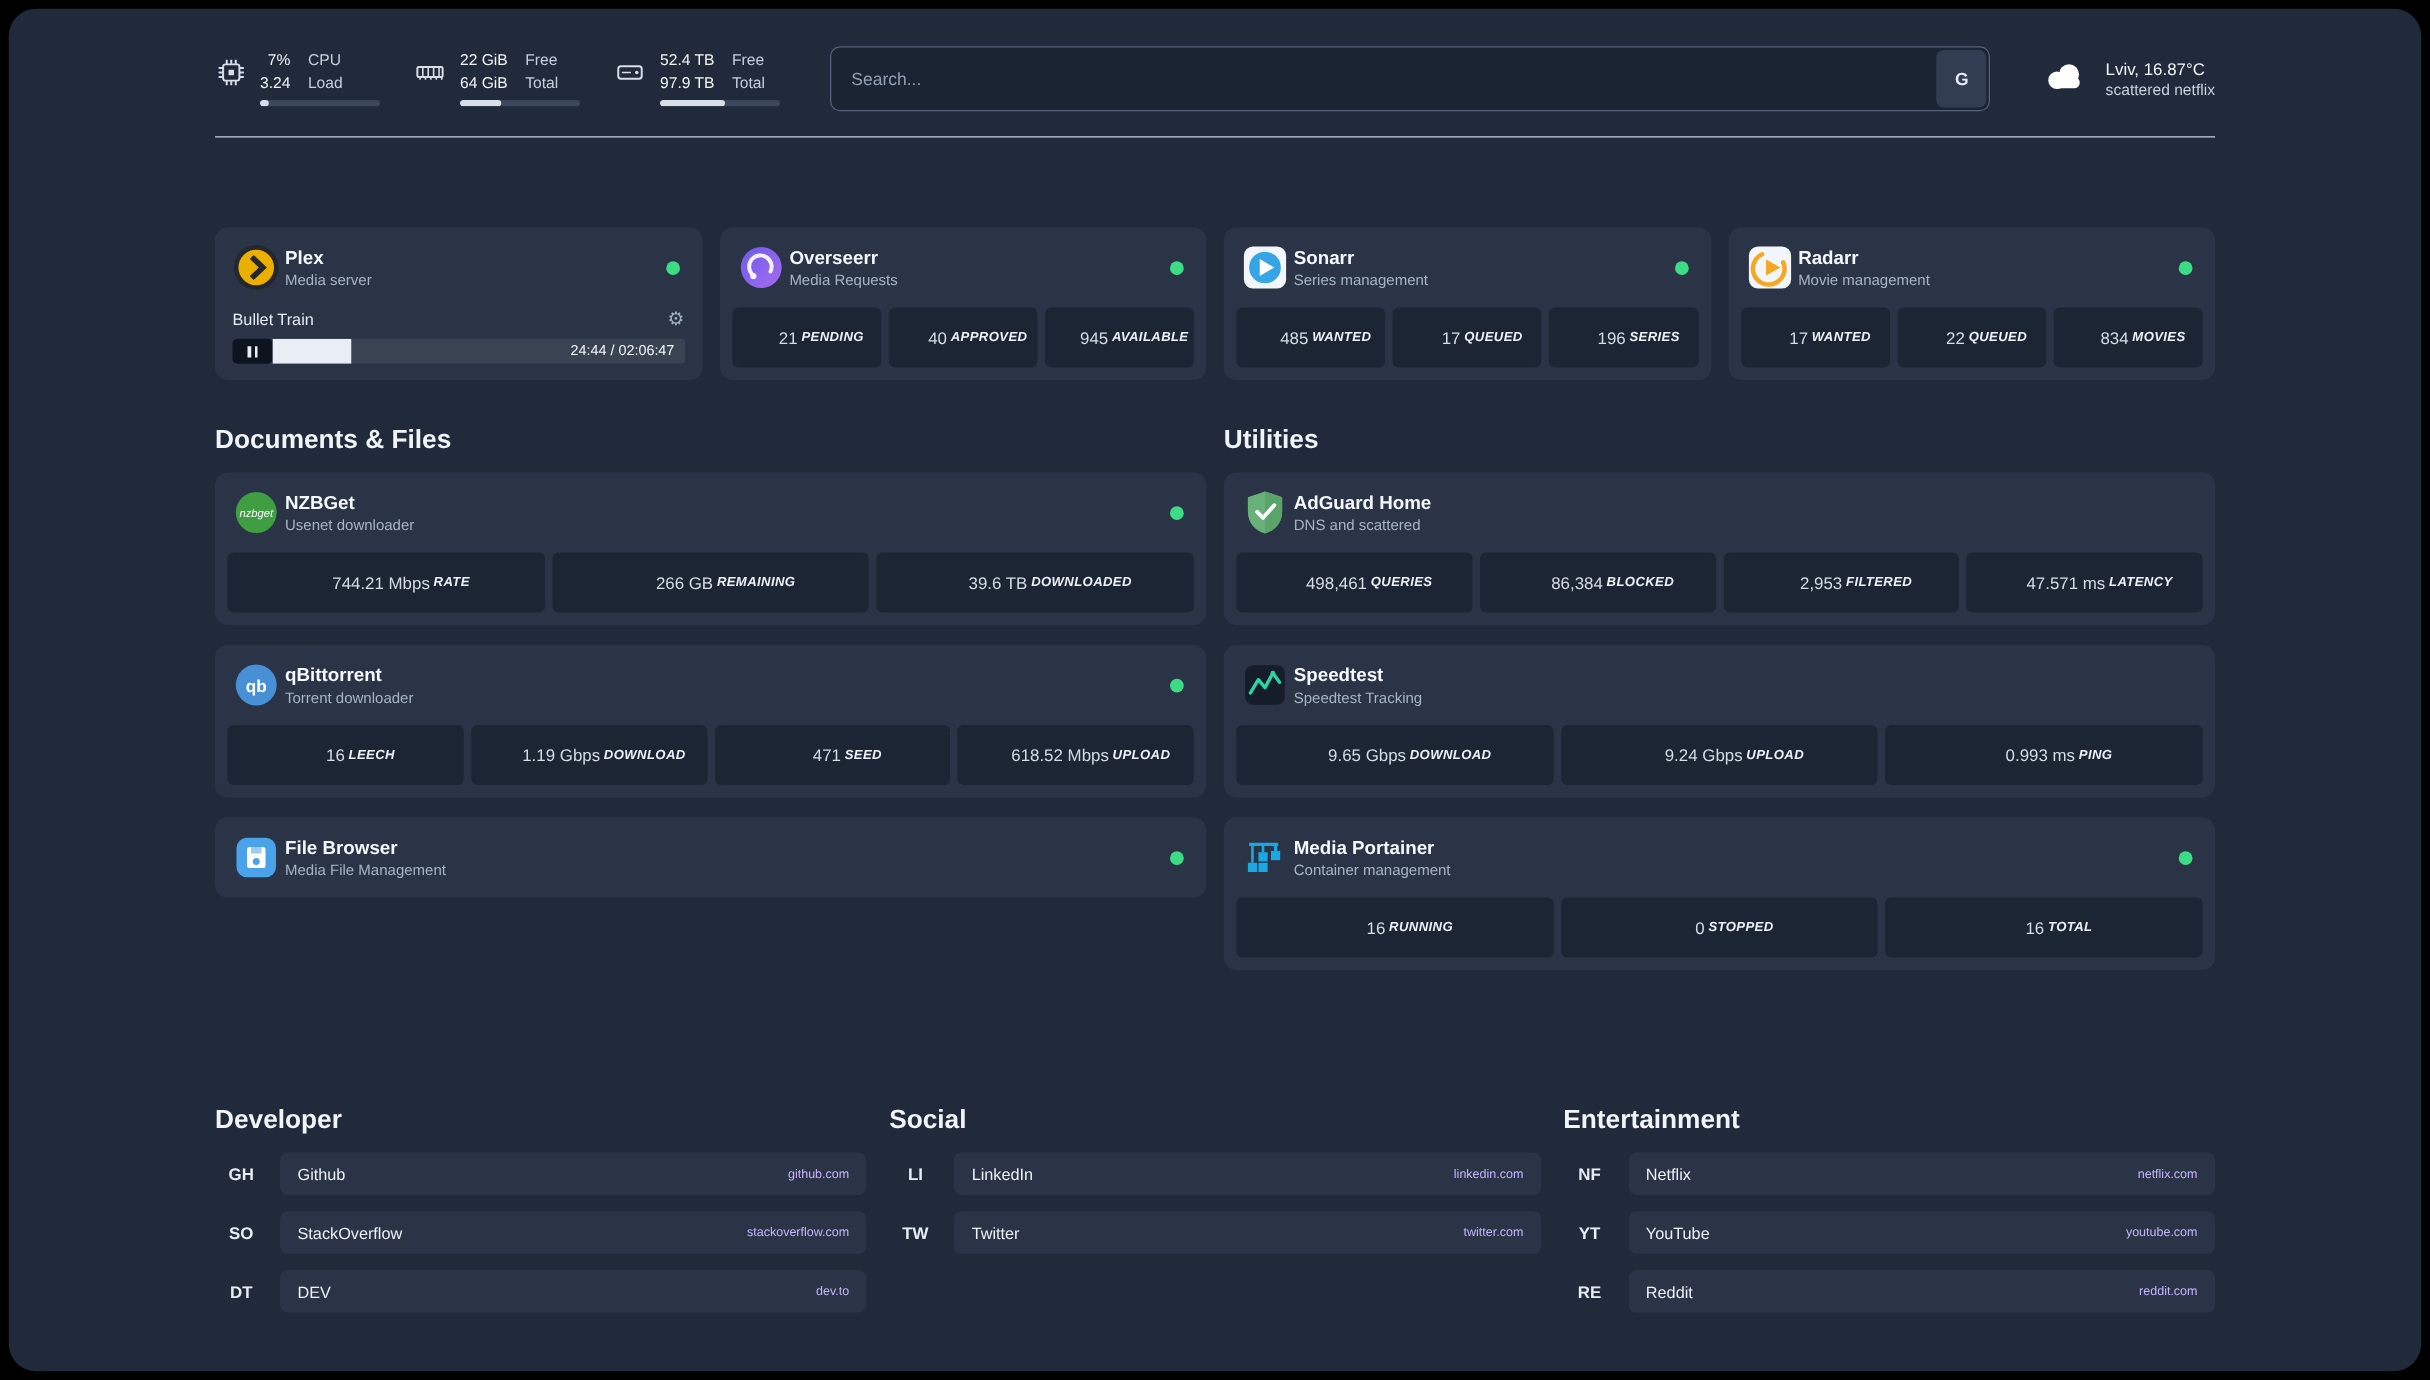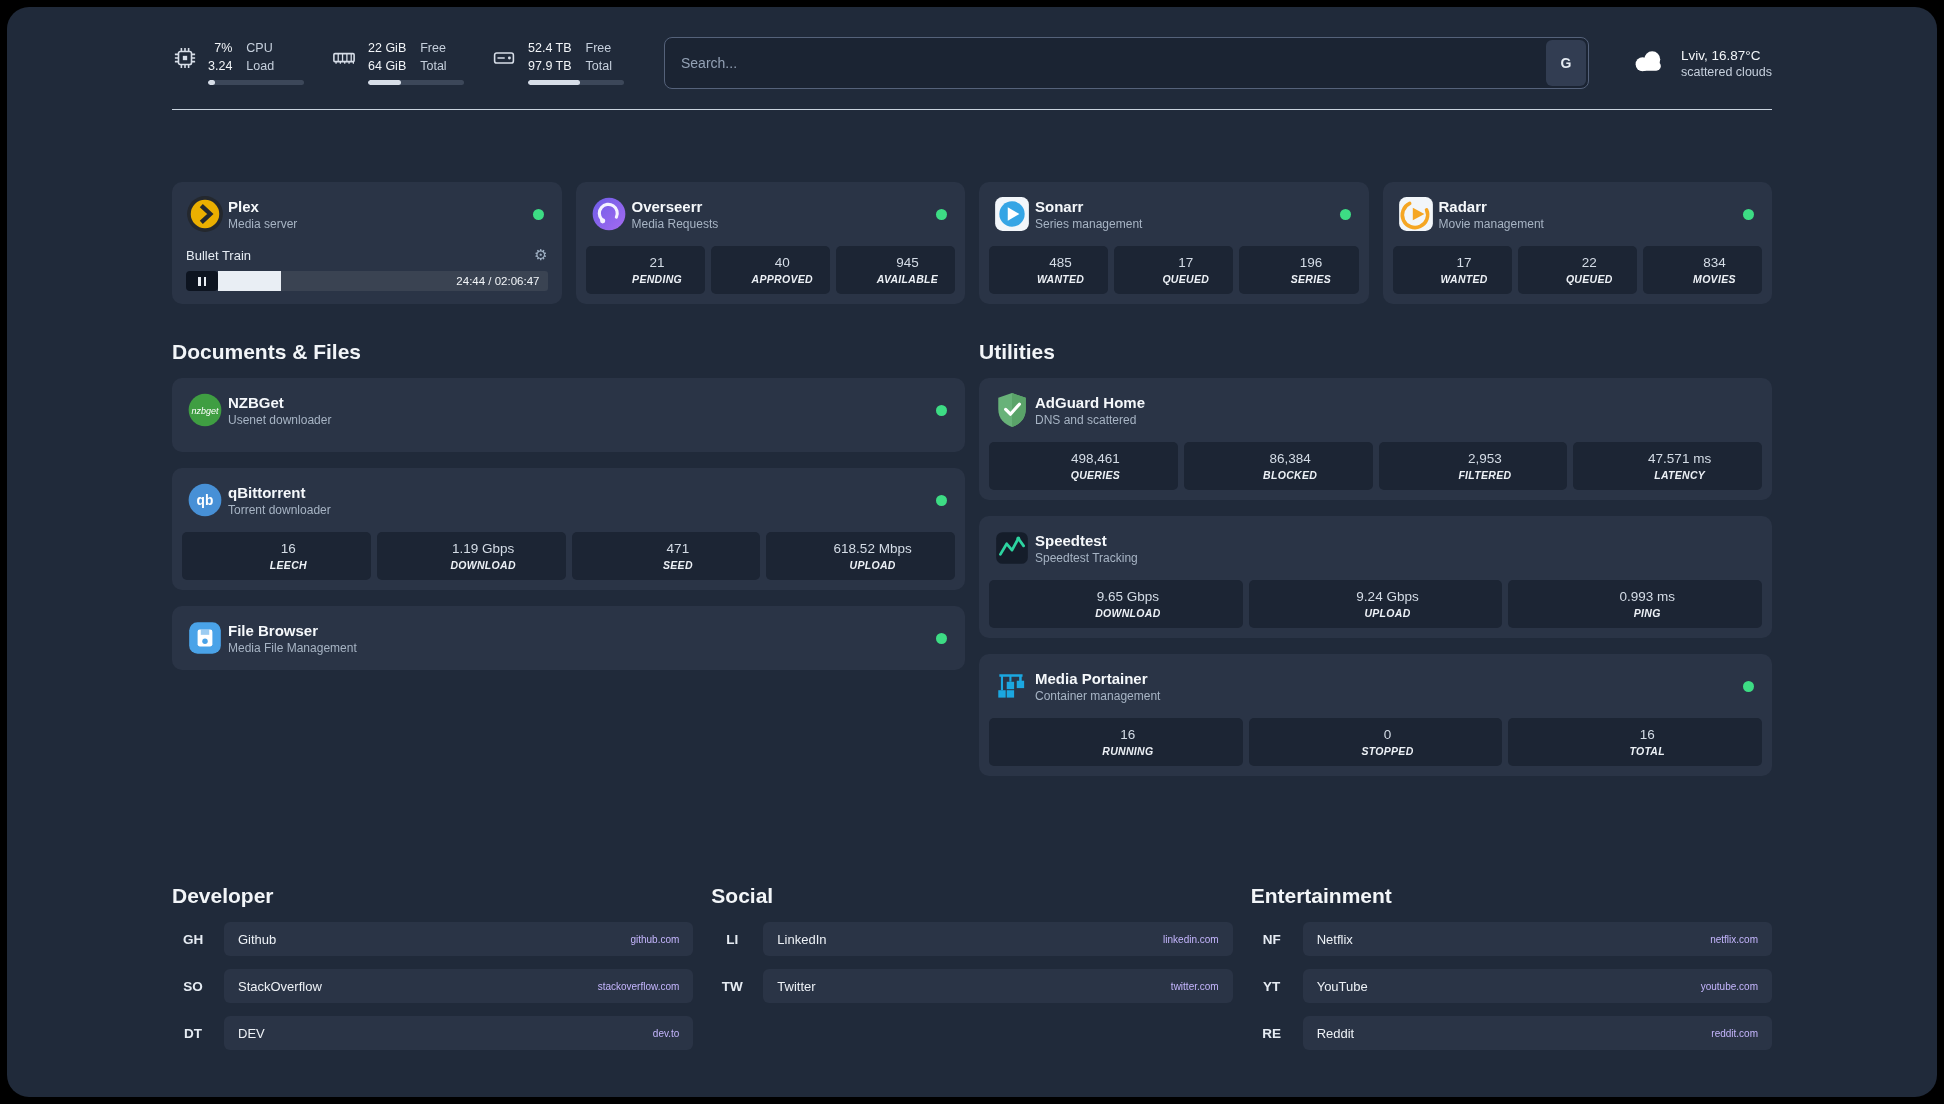--- a/index.html
+++ b/index.html
@@ -44,21 +44,21 @@
   
   .card{background:#2A3446;border-radius:10px;padding-bottom:10px;}
   .card.slim{padding-bottom:0;}
   .card-head{display:flex;align-items:center;gap:4px;padding:13px 14px;}
   .app-icon{width:38px;height:38px;display:flex;align-items:center;justify-content:center;flex:0 0 auto;}
   .app-names{display:flex;flex-direction:column;gap:2px;min-width:0;}
   .app-name{font-size:15px;font-weight:700;color:#F5F8FB;}
   .app-sub{font-size:12px;color:#A7B4C4;}
   .dot{width:11px;height:11px;border-radius:50%;background:#3DDC84;margin-left:auto;margin-right:4px;flex:0 0 auto;}
   .stats{display:flex;gap:6px;padding:0 10px;}
-  .stat-box{flex:1;background:#1C2534;border-radius:5px;height:48px;display:flex;flex-direction:column;
+  .stat-box{flex:1;background:#1C2534;border-radius:5px;height:48px;display:flex;
     align-items:center;justify-content:center;gap:3px;padding-left:24px;}
   .stat-value{font-size:13.5px;color:#D4DCE6;}
   .stat-label{font-size:10.5px;font-weight:700;letter-spacing:.3px;color:#EDF1F6;font-style:italic;}
 
   
   .player{padding:0 14px;}
   .player-top{display:flex;align-items:center;justify-content:space-between;font-size:13px;color:#E6ECF3;margin-bottom:7px;}
   .gear{color:#9FB0C3;font-size:15px;cursor:pointer;}
   .player-bar{position:relative;display:flex;align-items:center;height:20px;}
   .pause{width:32px;height:20px;background:#0D1420;border:none;border-radius:4px;display:flex;align-items:center;
@@ -166,21 +166,21 @@
     <div class="weather">
       <span>
         <svg width="40" height="30" viewBox="0 0 36 28" fill="#FFFFFF">
           <circle cx="12" cy="17" r="6.5"></circle>
               <circle cx="21" cy="12.5" r="7.5"></circle>
               <rect x="8" y="14.5" width="21" height="8.5" rx="4.2"></rect>
         </svg>
       </span>
       <div class="weather-text">
         <span class="weather-loc">Lviv, 16.87°C</span>
-        <span class="weather-cond">scattered clouds</span>
+        <span class="weather-cond">scattered netflix</span>
       </div>
     </div>
   </header>
 
   <div class="divider"></div>
 
   <main class="content">
 
     <section class="media-section">
       <div class="grid4">
@@ -331,20 +331,34 @@
                 <circle cx="18" cy="18" r="15.5" fill="#3F9E42"></circle>
                 <text x="18" y="21.5" text-anchor="middle" font-size="8.5" font-style="italic" font-family="Liberation Sans,sans-serif" fill="#FFFFFF">nzbget</text>
               </svg>
             </span>
             <div class="app-names">
               <div class="app-name">NZBGet</div>
               <div class="app-sub">Usenet downloader</div>
             </div>
             <span class="dot"></span>
           </div>
+          <div class="stats">
+            <div class="stat-box">
+              <div class="stat-value">744.21 Mbps</div>
+              <div class="stat-label">RATE</div>
+            </div>
+            <div class="stat-box">
+              <div class="stat-value">266 GB</div>
+              <div class="stat-label">REMAINING</div>
+            </div>
+            <div class="stat-box">
+              <div class="stat-value">39.6 TB</div>
+              <div class="stat-label">DOWNLOADED</div>
+            </div>
+          </div>
         </article>
 
         <article class="card">
           <div class="card-head">
             <span class="app-icon">
               <svg width="38" height="38" viewBox="0 0 36 36">
                 <circle cx="18" cy="18" r="15.5" fill="#4790D6"></circle>
                 <text x="18" y="23" text-anchor="middle" font-size="13" font-weight="bold" font-family="Liberation Sans,sans-serif" fill="#FFFFFF">qb</text>
               </svg>
             </span>

